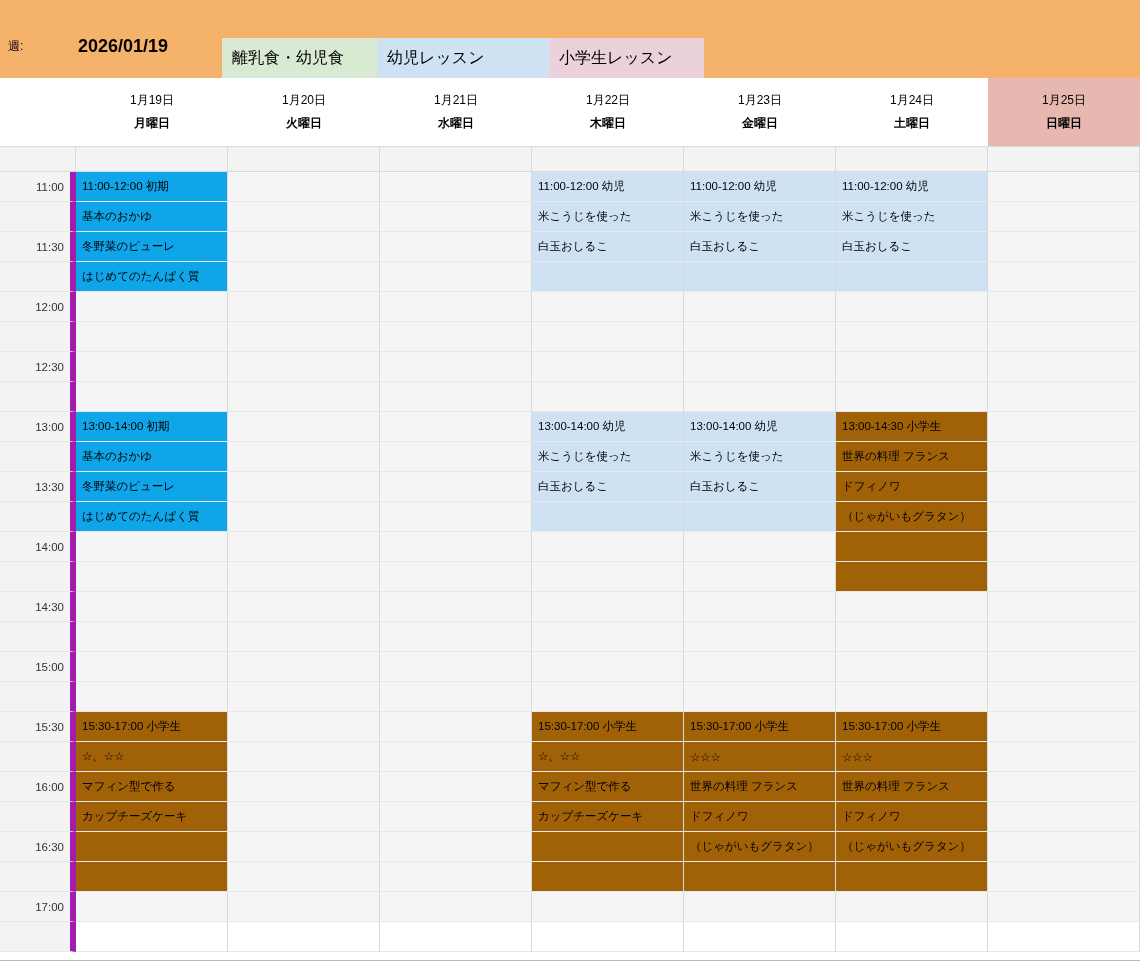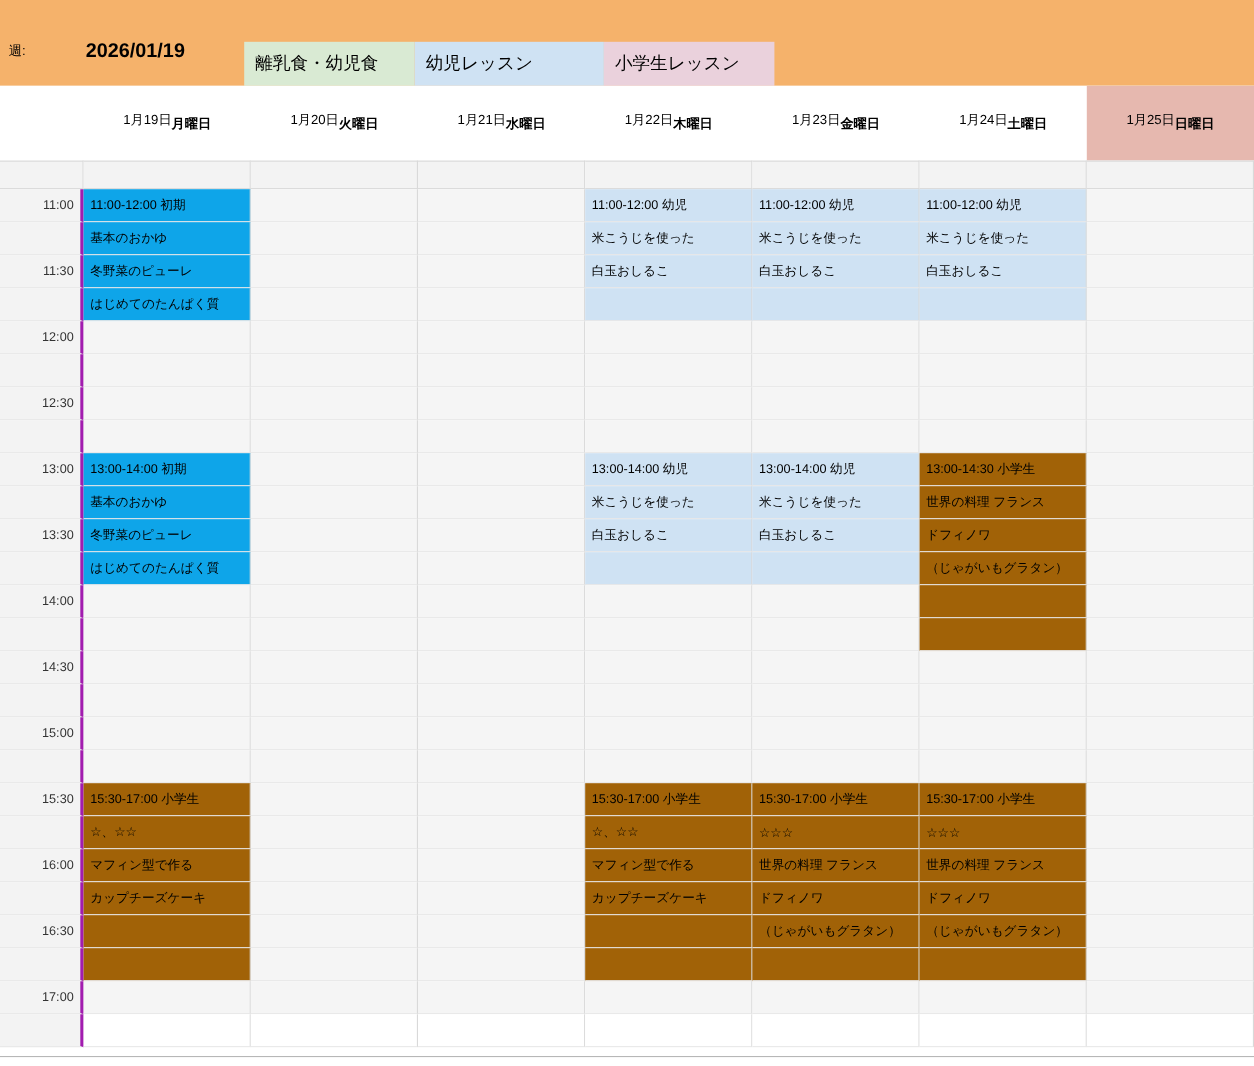--- a/index.html
+++ b/index.html
@@ -67,20 +67,21 @@
     position: absolute;
     left: 0; top: 78px;
     width: 1140px; height: 68px;
     display: flex;
     background: #ffffff;
   }
   .date-cell {
     width: 152px;
     height: 68px;
     display: flex;
+    flex-direction: column;
     align-items: center;
     justify-content: center;
     font-size: 12px;
     color: #000;
   }
   .date-cell.timecol { width: 76px; }
   .date-cell .d1 { margin-bottom: 6px; }
   .date-cell .d2 { font-weight: bold; }
   .date-cell.sunday { background: #e6b8af; }
 
@@ -108,21 +109,21 @@
     overflow: hidden;
     white-space: nowrap;
   }
   .cell.time {
     width: 76px;
     background: #f3f3f3;
     justify-content: flex-end;
     padding: 0 6px 0 0;
     font-size: 11.5px;
     color: #333;
-    border-right: 3px solid #a21caf;
+    border-right: 6px solid #a21caf;
   }
   .cell.time.blank { background: #f3f3f3; }
   .cell.shade { background: #f5f5f5; }
   .cell.white { background: #ffffff; }
   .cell.baby { background: #0ea5e9; }
   .cell.kids { background: #cfe2f3; }
   .cell.elem { background: #a16207; }
   .cell.last { border-right: 1px solid #d9d9d9; }
 
   

